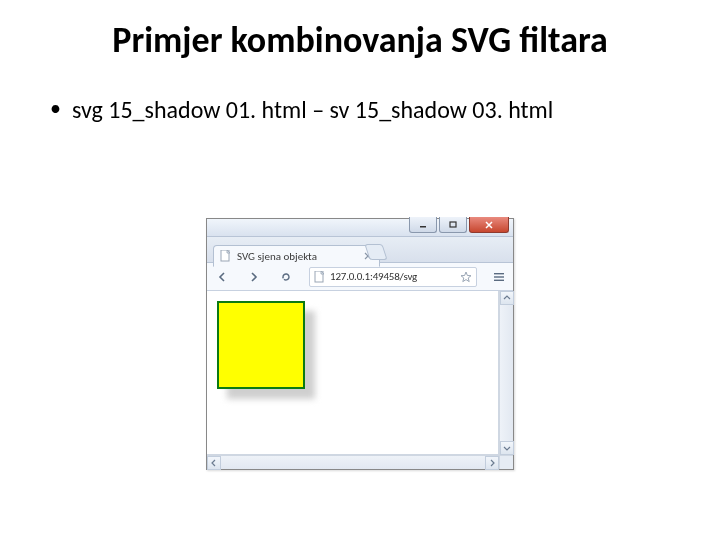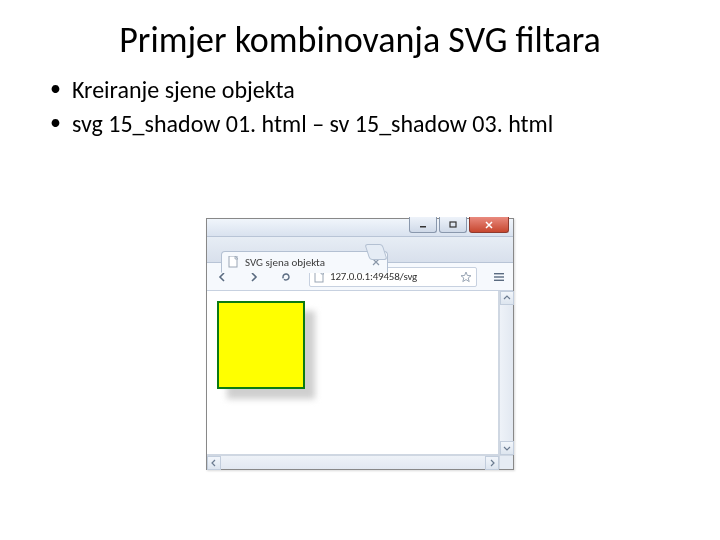--- a/index.html
+++ b/index.html
@@ -1,34 +1,34 @@
 <!DOCTYPE html>
 <html><head>
 <meta charset="utf-8">
 <style>
   * { box-sizing: border-box; margin: 0; padding: 0; }
   html, body { width: 720px; height: 540px; background: #fff; font-family: Calibri, Arial, sans-serif; }
   .slide { width: 720px; height: 540px; padding: 18px 40px 0 40px; position: relative; }
-  .title { font-size: 36px; font-weight: 400; color: #000; text-align: center; margin-bottom: 12px; letter-spacing: 0; }
+  .title { font-size: 36px; font-weight: 700; color: #000; text-align: center; margin-bottom: 32px; letter-spacing: 0; }
   .bullets { font-size: 24px; color: #000; margin-left: 10px; }
   .bullets li { list-style: none; position: relative; padding-left: 22px; line-height: 1.35; margin-bottom: 2px; }
   .bullets li::before { content: "•"; position: absolute; left: 0; top: 0; font-size: 22px; }
   .mini { position: absolute; left: 206px; top: 218px; width: 308px; height: 252px; border: 1px solid #888; background: linear-gradient(#f6f9fd,#e9eef6); box-shadow: 1px 1px 2px rgba(0,0,0,0.15); }
   
   .tbar { height: 18px; background: linear-gradient(#f0f5fb,#d9e2ef); position: relative; border-bottom: 1px solid #b8c4d6; }
   .hidden-btn { position: absolute; top: 2px; left: 6px; width: 14px; height: 12px; opacity: 0; }
   .wbtns { position: absolute; top: -2px; right: 4px; height: 18px; display: flex; }
   .wb { width: 28px; height: 16px; margin-left: 2px; border: 1px solid #8a98ad; border-top: none; border-radius: 0 0 3px 3px; display: flex; align-items: center; justify-content: center; font-size: 8px; color: #2a2a2a; }
   .wb.min { background: linear-gradient(#eef3fa,#cfd9e8); }
   .wb.max { background: linear-gradient(#eef3fa,#cfd9e8); }
   .wb.close { background: linear-gradient(#e98a7e,#c7472f); color: #fff; border-color: #8f3a2e; width: 40px; }
   .wb svg { display: block; }
   
   .tabstrip { height: 26px; background: linear-gradient(#e7edf5,#d8e0ec); position: relative; border-bottom: 1px solid #b8c4d6; }
-  .tab { position: absolute; left: 6px; top: 14px; height: 22px; width: 167px; background: #f6f9fd; border: 1px solid #b3c0d2; border-bottom: 1px solid #f6f9fd; border-radius: 4px 4px 0 0; display: flex; align-items: center; padding: 0 6px; font-size: 11px; color: #3a3a3a; margin-left: 8px; }
+  .tab { position: absolute; left: 6px; top: 8px; height: 22px; width: 167px; background: #f6f9fd; border: 1px solid #b3c0d2; border-bottom: 1px solid #f6f9fd; border-radius: 4px 4px 0 0; display: flex; align-items: center; padding: 0 6px; font-size: 11px; color: #3a3a3a; }
   .tab .favicon { width: 12px; height: 12px; margin-right: 5px; }
   .tab .tlabel { flex: 1; white-space: nowrap; overflow: hidden; text-overflow: ellipsis; }
   .tab .tclose { width: 10px; height: 10px; display: flex; align-items: center; justify-content: center; color: #7a7a7a; font-size: 10px; }
   .newtab { position: absolute; left: 160px; top: 7px; width: 18px; height: 16px; background: #e5ecf5; border: 1px solid #b3c0d2; border-radius: 3px; transform: skewX(18deg); }
   
   .tool { height: 28px; background: #f6f9fd; border-bottom: 1px solid #c7d1e0; display: flex; align-items: center; padding: 0 6px; gap: 14px; }
   .tbtn { width: 18px; height: 18px; display: flex; align-items: center; justify-content: center; border-radius: 3px; color: #5a6b80; }
   .addr { flex: 1; height: 20px; background: #fff; border: 1px solid #c7d1e0; border-radius: 2px; display: flex; align-items: center; padding: 0 4px; font-size: 11px; color: #333; }
   .addr .pageicon { width: 12px; height: 12px; margin-right: 4px; }
   .addr .url { flex: 1; white-space: nowrap; overflow: hidden; text-overflow: ellipsis; letter-spacing: -0.2px; }
@@ -48,21 +48,20 @@
   .svgshape { position: absolute; left: 10px; top: 10px; width: 88px; height: 88px; }
   .svgshape .shadow { position: absolute; left: 10px; top: 10px; width: 88px; height: 88px; background: #cfcfcf; filter: blur(3px); }
   .svgshape .sq { position: absolute; left: 0; top: 0; width: 88px; height: 88px; background: #ffff00; border: 2px solid #0b7a12; }
 </style>
 </head>
 <body>
 
 <div class="slide">
   <div class="title">Primjer kombinovanja SVG filtara</div>
   <ul class="bullets">
-    <li>Kreiranje sjene objekta</li>
     <li>svg 15_shadow 01. html – sv 15_shadow 03. html</li>
   </ul>
 
   <div class="mini">
     <div class="tbar">
       <div class="hidden-btn"></div>
       <div class="wbtns">
         <div class="wb min">
           <svg width="8" height="8" viewBox="0 0 8 8">
               <rect x="1" y="5" width="6" height="1.5" fill="#333"></rect>

